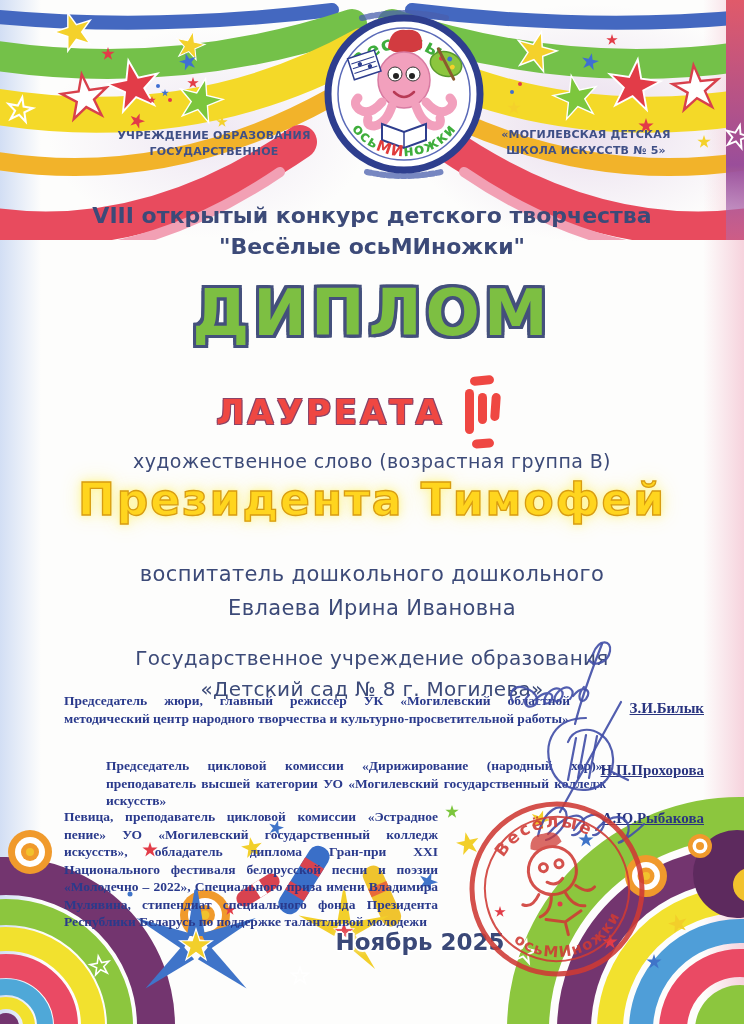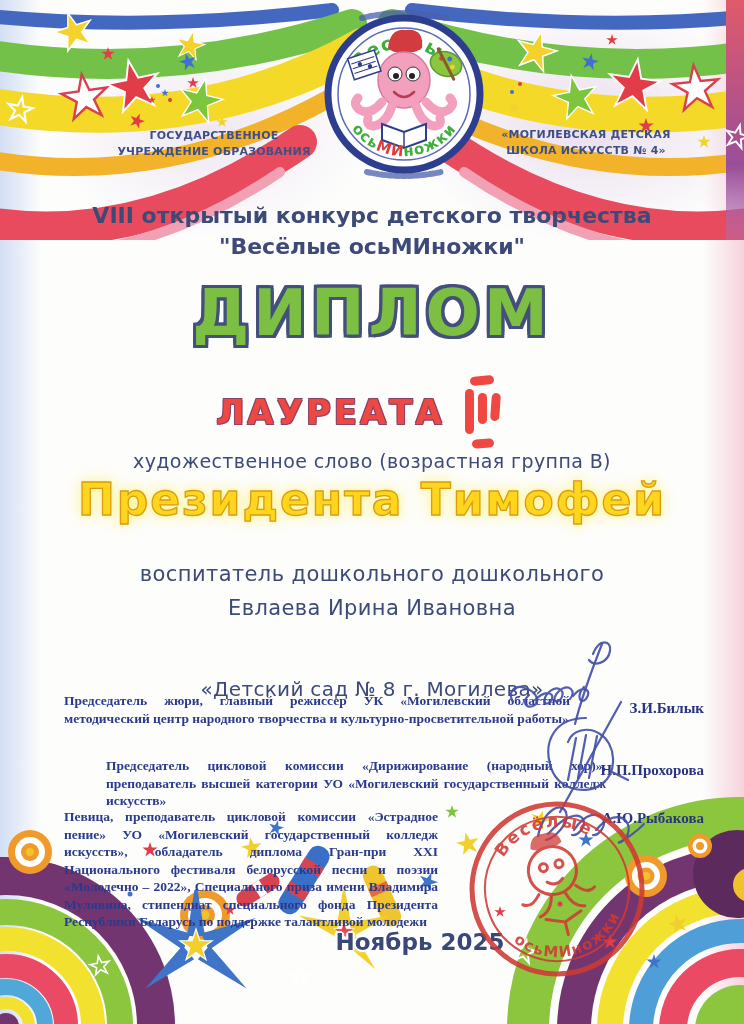--- a/index.html
+++ b/index.html
@@ -67,21 +67,21 @@
     position:absolute;font-family:"Liberation Serif","DejaVu Serif",serif;
     font-weight:bold;font-size:13.5px;line-height:1.3;color:#2a3a8c;
     text-align:justify;
   }
   .jd1{top:692px;width:506px;}
   .jd2{top:757px;width:500px;margin-left:42px;}
   .jd3{top:808px;width:374px;}
   .jury-name{
     position:absolute;right:40px;z-index:3;text-align:right;
     font-family:"Liberation Serif","DejaVu Serif",serif;font-weight:bold;
-    font-size:15px;color:#2a3580;
+    font-size:15px;color:#2a3580;text-decoration:underline;
   }
   .jn1{top:700px;} .jn2{top:762px;} .jn3{top:810px;}
 
   .footer{position:absolute;left:160px;width:520px;text-align:center;z-index:2;color:#3a4878;font-weight:bold;
     text-shadow:-2px 0 0 #fff,2px 0 0 #fff,0 -2px 0 #fff,0 2px 0 #fff,
       -1px -1px 0 #fff,1px 1px 0 #fff,-1px 1px 0 #fff,1px -1px 0 #fff,0 0 6px #fff;}
   .f-date{top:929px;font-size:23px;}
   .f-city{top:962px;font-size:22px;}
 </style>
 </head>
@@ -190,26 +190,26 @@
           <circle cx="131" cy="59" r="2.4" fill="#f4d12b"></circle>
         <path d="M112,46 L136,70" stroke="#8a5a2e" stroke-width="3" stroke-linecap="round"></path>
       </g>
     </g>
     <text font-size="15" font-weight="bold" letter-spacing="1">
       <textPath href="#arcB" startOffset="50%" text-anchor="middle"><tspan fill="#3fae3c">ось</tspan><tspan fill="#e03c3c">МИ</tspan><tspan fill="#3fae3c">ножки</tspan></textPath>
     </text>
   </svg>
 
   <div class="org org-left">
+    <div>УЧРЕЖДЕНИЕ ОБРАЗОВАНИЯ</div>
     <div>ГОСУДАРСТВЕННОЕ</div>
-    <div>УЧРЕЖДЕНИЕ ОБРАЗОВАНИЯ</div>
   </div>
   <div class="org org-right">
     <div>«МОГИЛЕВСКАЯ ДЕТСКАЯ</div>
-    <div>ШКОЛА ИСКУССТВ № 4»</div>
+    <div>ШКОЛА ИСКУССТВ № 5»</div>
   </div>
 
   <div class="ctr title1">VIII открытый конкурс детского творчества</div>
   <div class="ctr title2">"Весёлые осьМИножки"</div>
   <div class="ctr diploma">ДИПЛОМ</div>
 
   <div class="award-line">
     <span class="award-word">ЛАУРЕАТА</span>
     <span class="numeral" title="III">
       <i class="b1"></i>
@@ -217,20 +217,21 @@
         <i class="b3"></i>
         <i class="b4"></i>
         <i class="b5"></i>
     </span>
   </div>
 
   <div class="ctr category">художественное слово (возрастная группа В)</div>
   <div class="ctr recipient">Президента Тимофей</div>
   <div class="ctr mentor-role">воспитатель дошкольного дошкольного</div>
   <div class="ctr mentor-name">Евлаева Ирина Ивановна</div>
+  <div class="ctr inst1">Государственное учреждение образования</div>
   <div class="ctr inst2">«Детский сад № 8 г. Могилева»</div>
 
   <div class="jury">
     <div class="jury-desc jd1">Председатель жюри, главный режиссер УК «Могилевский областной методический центр народного творчества и культурно-просветительной работы»</div>
     <div class="jury-desc jd2">Председатель цикловой комиссии «Дирижирование (народный хор)», преподаватель высшей категории УО «Могилевский государственный колледж искусств»</div>
     <div class="jury-desc jd3">Певица, преподаватель цикловой комиссии «Эстрадное пение» УО «Могилевский государственный колледж искусств», обладатель диплома Гран-при XXI Национального фестиваля белорусской песни и поэзии «Молодечно – 2022», Специального приза имени Владимира Мулявина, стипендиат специального фонда Президента Республики Беларусь по поддержке талантливой молодежи</div>
   </div>
   <div class="jury-name jn1">З.И.Билык</div>
   <div class="jury-name jn2">Н.П.Прохорова</div>
   <div class="jury-name jn3">А.Ю.Рыбакова</div>

